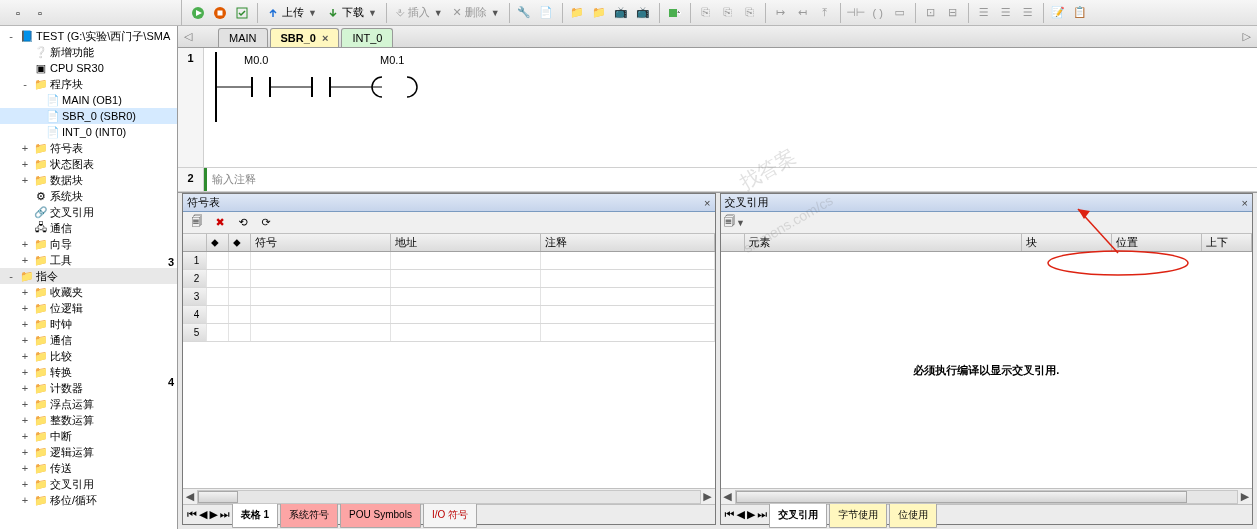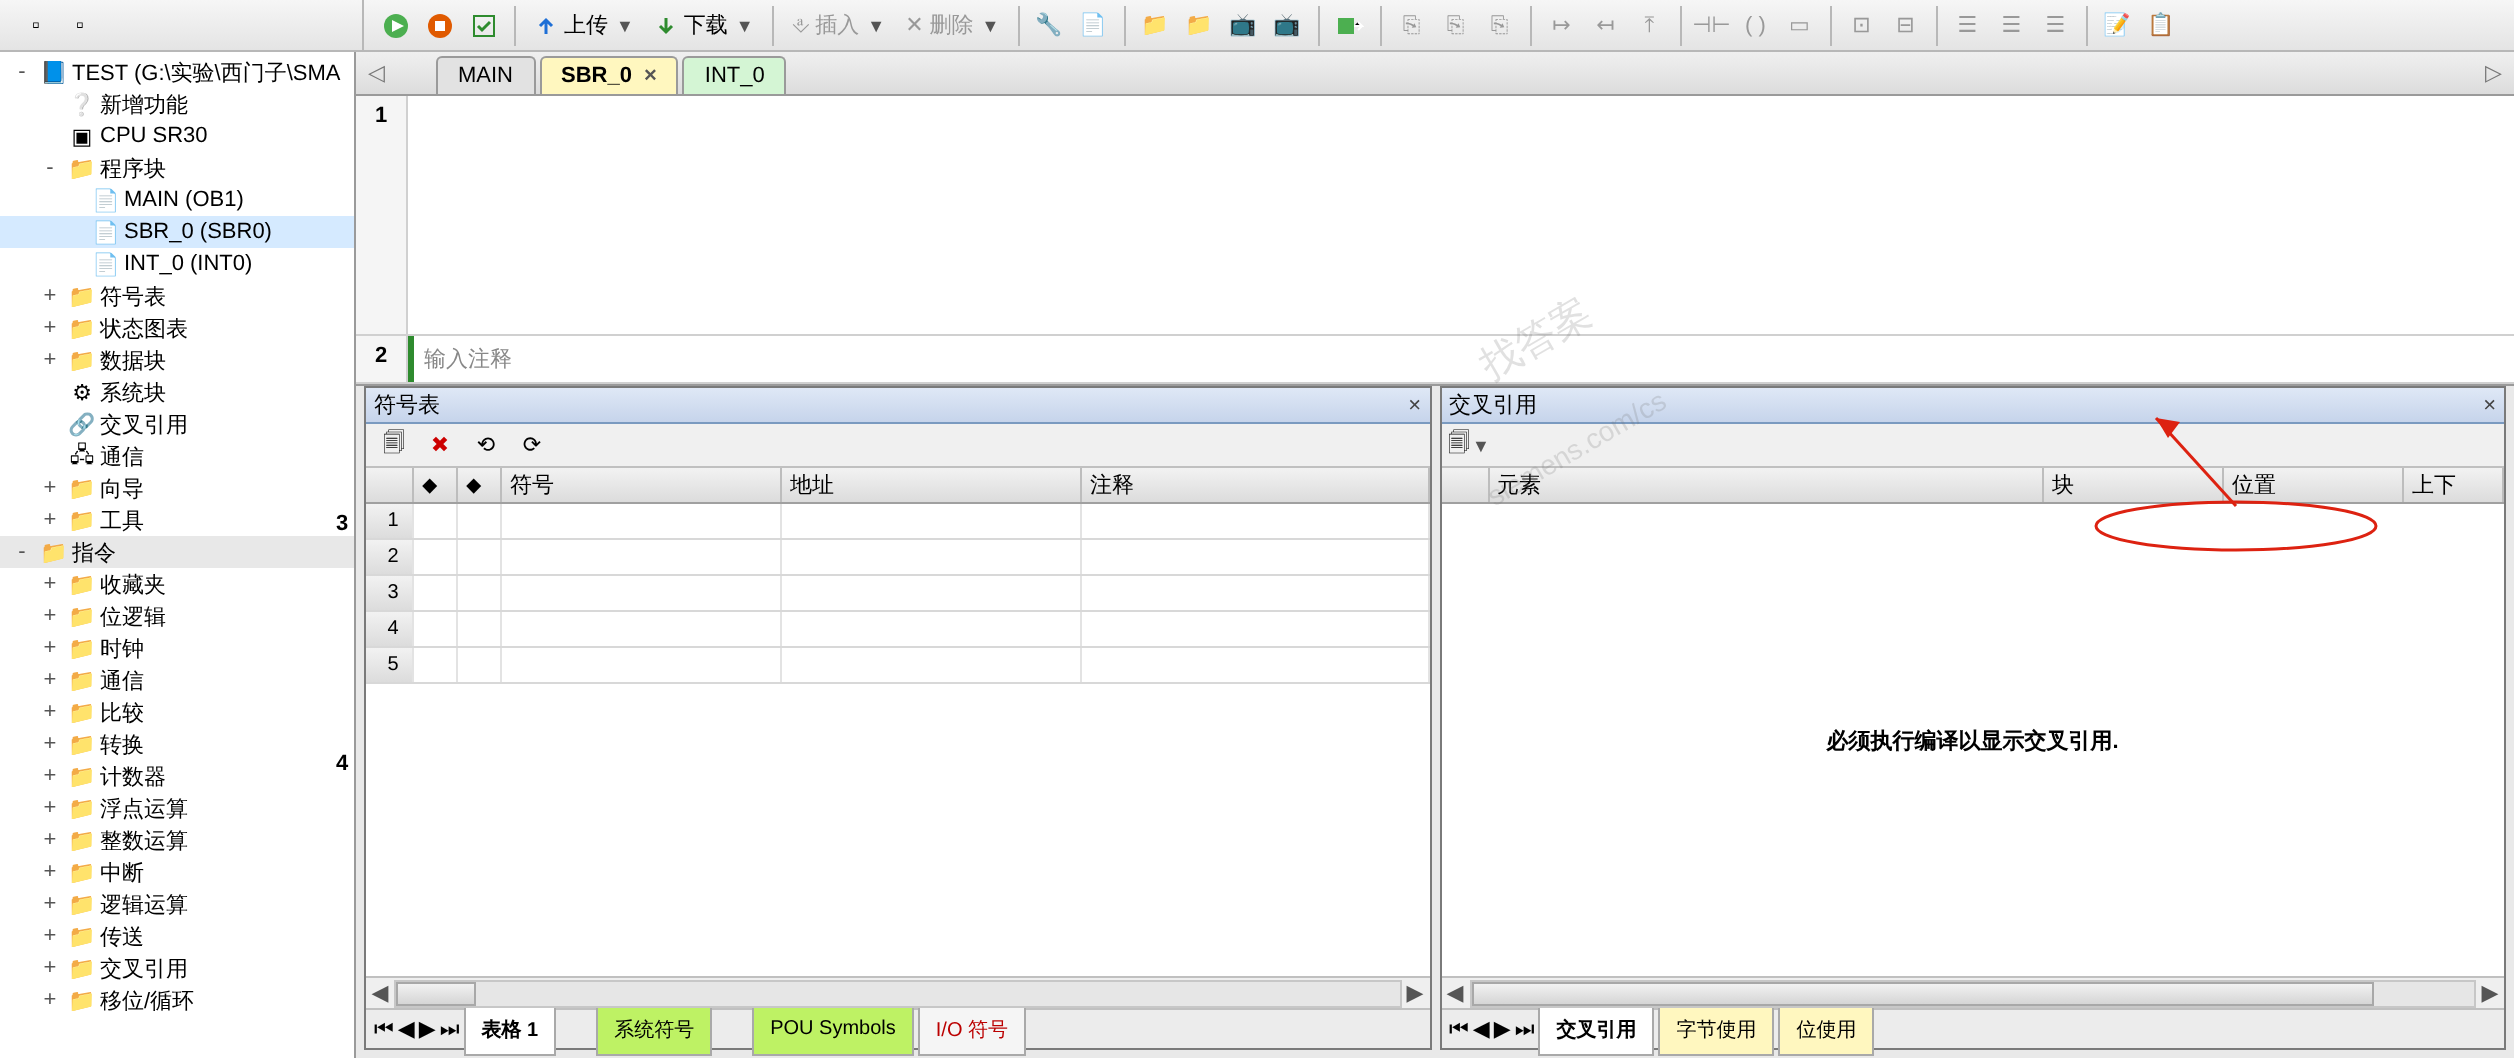--- a/index.html
+++ b/index.html
@@ -67,21 +67,21 @@
 .gcell.rowhdr { background:linear-gradient(#f2f2f2,#dcdcdc); justify-content:center; font-size:10px;}
 .panel-scroll { height:16px; background:#efefef; border-top:1px solid #c0c0c0; display:flex; align-items:center; position:relative;}
 .hscroll-track { flex:1; height:14px; background:#e6e6e6; border:1px solid #c7c7c7; margin:0 14px; position:relative;}
 .hscroll-thumb { position:absolute; left:0; top:0; bottom:0; width:40px; background:linear-gradient(#f2f2f2,#d5d5d5); border:1px solid #a8a8a8;}
 .sb-arrow { width:14px; height:14px; display:flex; align-items:center; justify-content:center; color:#555; position:absolute; top:0;}
 .sb-arrow.l{left:0;} .sb-arrow.r{right:0;}
 
 .panel-tabbar { height:20px; background:#ececec; border-top:1px solid #c0c0c0; display:flex; align-items:center; gap:2px; padding:0 4px;}
 .ptab { padding:12px 8px; border:1px solid #a9a9a9; background:#f5f5f5; font-size:10px; border-radius:2px 2px 0 0; height:16px; display:flex; align-items:center;}
 .ptab.active { background:#fff; font-weight:bold;}
-.ptab.green { background:#bef264;margin-left:18px; }
+.ptab.green { background:#fca5a5; }
 .ptab.red { color:#b00; }
 .ptab.yellow { background:#fff7bf; }
 .cross-msg { flex:1; display:flex; align-items:center; justify-content:center; color:#000; font-weight:bold; }
 
 .dim { color:#999; }
 .dd { font-size:9px; color:#555; margin-left:1px;}
 
 
 .watermark {
   position:absolute;
@@ -394,20 +394,39 @@
         <div class="tab" style="background:#d4f5d4">
             <span>INT_0</span>
           </div>
         <span class="rarrow">▷</span>
       </div>
 
       <div class="ladder-wrap">
         <div class="ladder-row" style="min-height:120px;">
           <div class="rownum">1</div>
           <div class="rowbody">
+            <div class="ladder-canvas">
+              <svg width="260" height="70">
+                <line x1="4" y1="0" x2="4" y2="70" stroke="#000" stroke-width="2"></line>
+                <line x1="4" y1="35" x2="40" y2="35" stroke="#000"></line>
+
+                <line x1="40" y1="25" x2="40" y2="45" stroke="#000" stroke-width="2"></line>
+                <line x1="58" y1="25" x2="58" y2="45" stroke="#000" stroke-width="2"></line>
+                <line x1="58" y1="35" x2="100" y2="35" stroke="#000"></line>
+
+                <line x1="100" y1="25" x2="100" y2="45" stroke="#000" stroke-width="2"></line>
+                <line x1="118" y1="25" x2="118" y2="45" stroke="#000" stroke-width="2"></line>
+                <line x1="118" y1="35" x2="170" y2="35" stroke="#000"></line>
+
+                <path d="M170 25 A10 10 0 0 0 170 45" fill="none" stroke="#000" stroke-width="1.5"></path>
+                <path d="M195 25 A10 10 0 0 1 195 45" fill="none" stroke="#000" stroke-width="1.5"></path>
+              </svg>
+              <div class="ladder-label" style="left:32px; top:2px;">M0.0</div>
+              <div class="ladder-label" style="left:168px; top:2px;">M0.1</div>
+            </div>
           </div>
         </div>
         <div class="net2">
           <div class="rownum">2</div>
           <div class="rowbody">
             <div class="green-bar"></div>
             <span class="gray-txt">输入注释</span>
           </div>
         </div>
       </div>

